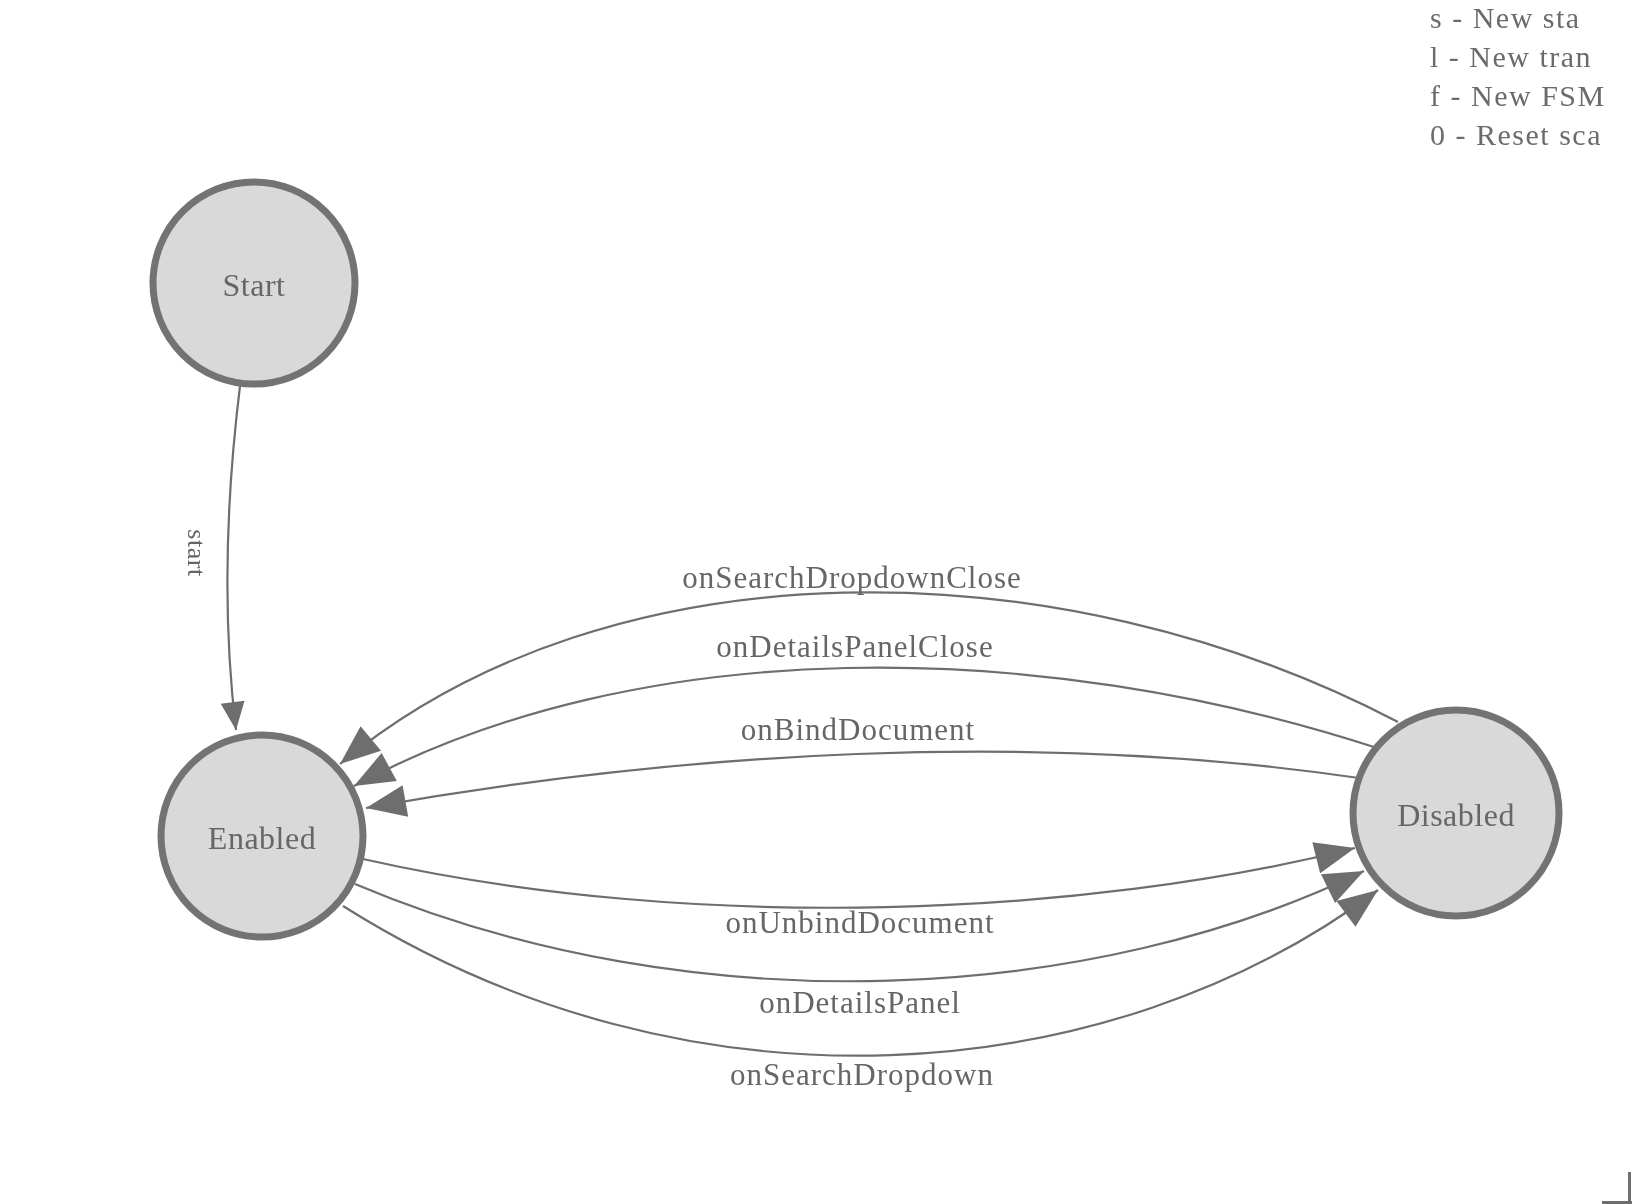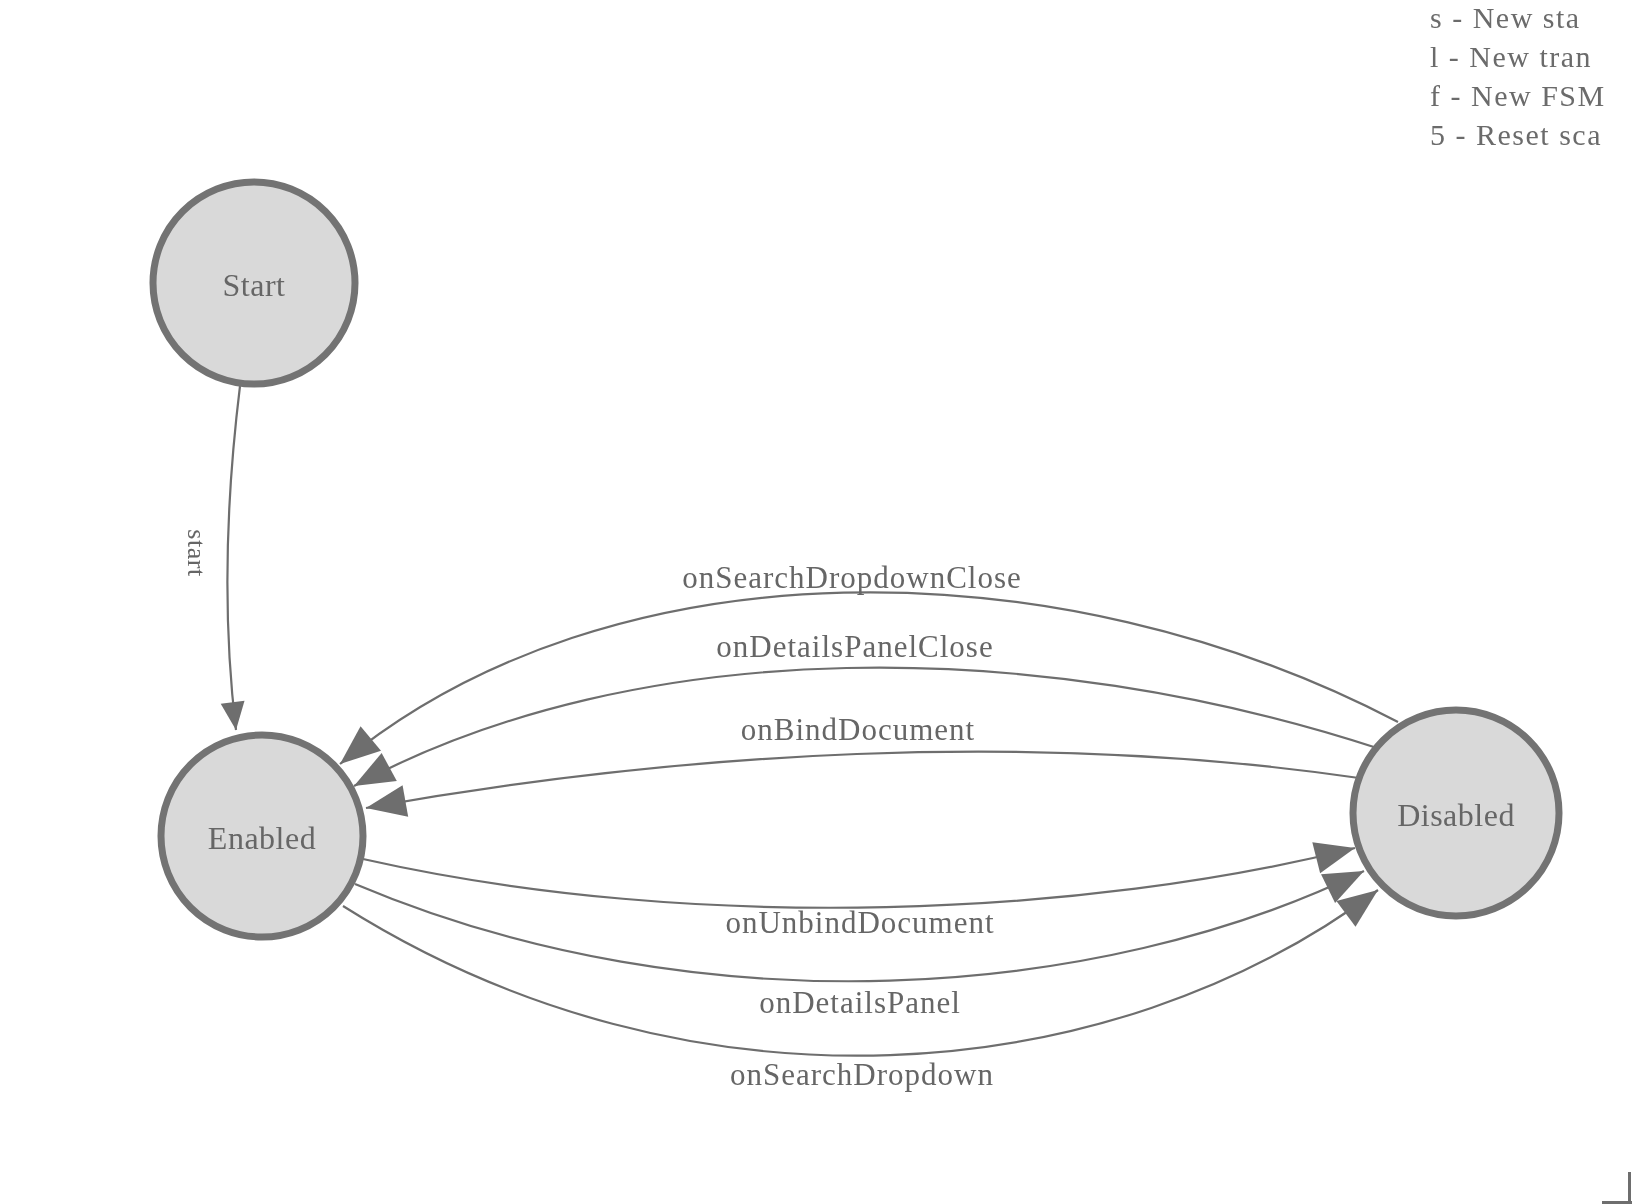--- a/index.html
+++ b/index.html
@@ -146,21 +146,21 @@
     <g>
       <circle class="state-circle" cx="1456" cy="813" r="103"></circle>
       <text class="state-label" x="1456" y="826">Disabled</text>
     </g>
   </svg>
 
   <div class="legend">
     <div>s - New sta</div>
     <div>l - New tran</div>
     <div>f - New FSM</div>
-    <div>5 - Reset sca</div>
+    <div>0 - Reset sca</div>
   </div>
 
   <div class="corner-marker">
     <div class="vbar"></div>
     <div class="hbar"></div>
   </div>
 
 </div>
 
 </body></html>

